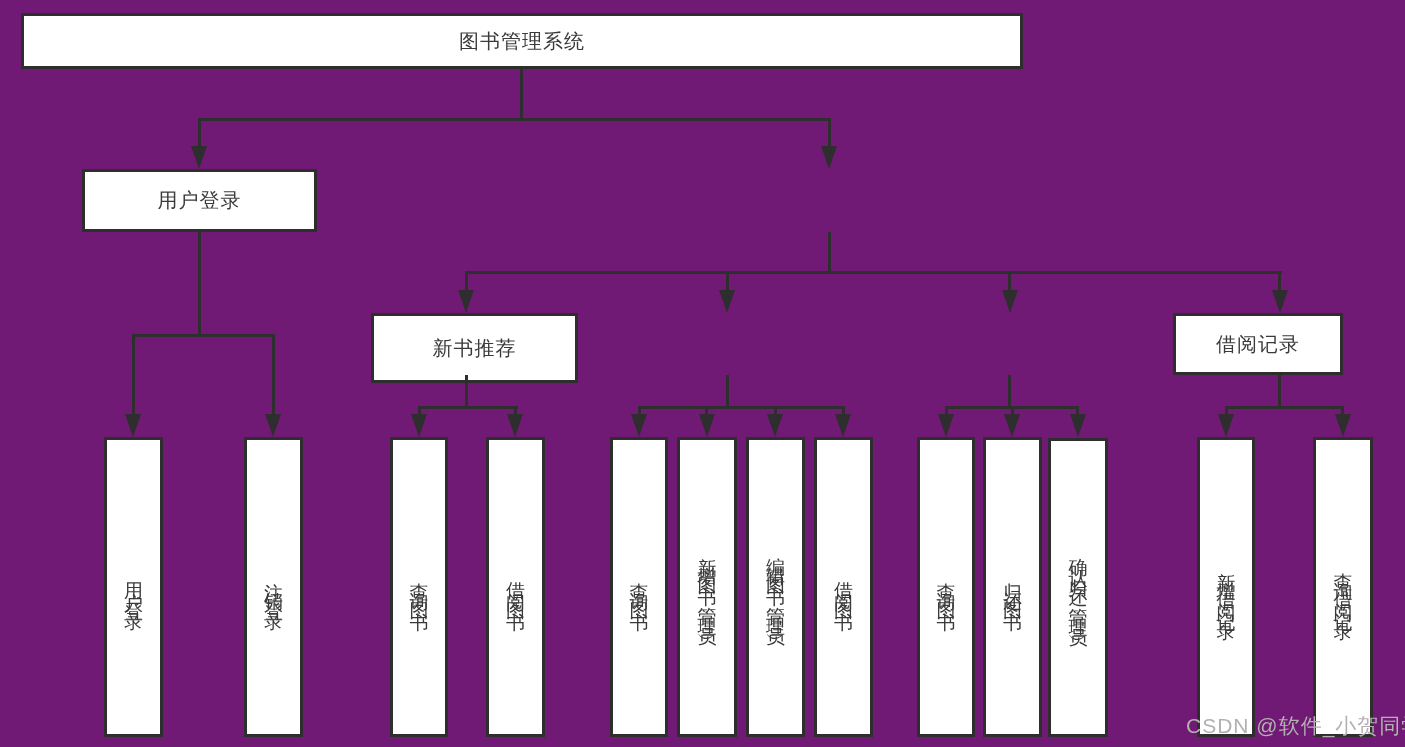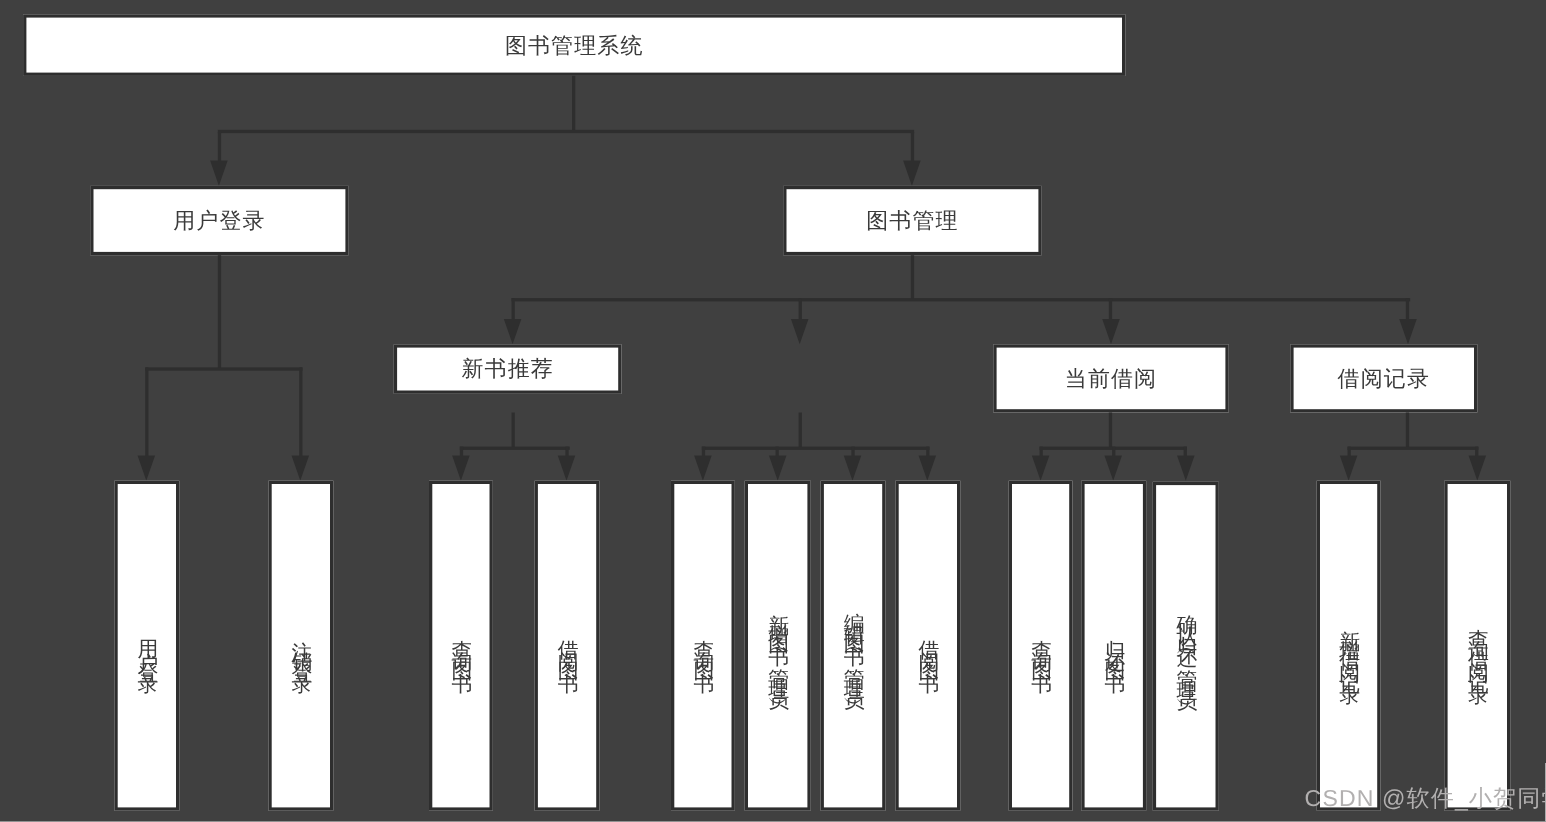--- a/index.html
+++ b/index.html
@@ -1,19 +1,19 @@
 <!DOCTYPE html>
 <html><head>
 <meta charset="utf-8">
 <style>
   html,body{margin:0;padding:0;background:#ffffff;}
   #stage{
     position:relative;
     width:1405px;height:747px;
-    background:#404040;
+    background:#701a75;
     font-family:"Liberation Sans","DejaVu Sans",sans-serif;
     overflow:hidden;
   }
   .box{
     position:absolute;
     box-sizing:border-box;
     border:3px solid #2e2e2e;
     background:#ffffff;
     display:flex;align-items:center;justify-content:center;
     color:#3a3a3a;
@@ -57,47 +57,41 @@
   <div class="vline" style="left:520px;top:69px;height:51px"></div>
   <div class="hline" style="left:198px;top:118px;width:633px"></div>
   <div class="vline" style="left:198px;top:120px;height:27px"></div>
   <div class="arrow" style="left:191px;top:146px"></div>
   <div class="vline" style="left:828px;top:120px;height:27px"></div>
   <div class="arrow" style="left:821px;top:146px"></div>
 
   <div class="box" style="left:82px;top:169px;width:235px;height:63px">
     <span class="hlabel">用户登录</span>
   </div>
-  <div class="box" style="left:712px;top:169px;width:235px;height:63px">
-    <span class="hlabel">图书管理</span>
-  </div>
 
   <div class="vline" style="left:198px;top:232px;height:104px"></div>
   <div class="hline" style="left:132px;top:334px;width:143px"></div>
   <div class="vline" style="left:132px;top:334px;height:81px"></div>
   <div class="arrow" style="left:125px;top:414px"></div>
   <div class="vline" style="left:272px;top:334px;height:81px"></div>
   <div class="arrow" style="left:265px;top:414px"></div>
 
   <div class="vline" style="left:828px;top:232px;height:41px"></div>
   <div class="hline" style="left:465px;top:271px;width:817px"></div>
   <div class="vline" style="left:465px;top:271px;height:21px"></div>
   <div class="arrow" style="left:458px;top:290px"></div>
   <div class="vline" style="left:726px;top:271px;height:21px"></div>
   <div class="arrow" style="left:719px;top:290px"></div>
   <div class="vline" style="left:1008px;top:271px;height:21px"></div>
   <div class="arrow" style="left:1002px;top:290px"></div>
   <div class="vline" style="left:1278px;top:271px;height:21px"></div>
   <div class="arrow" style="left:1272px;top:290px"></div>
 
-  <div class="box" style="left:358px;top:313px;width:207px;height:45px">
+  <div class="box" style="left:371px;top:313px;width:207px;height:70px">
     <span class="hlabel">新书推荐</span>
-  </div>
-  <div class="box" style="left:903px;top:313px;width:214px;height:62px">
-    <span class="hlabel">当前借阅</span>
   </div>
   <div class="box" style="left:1173px;top:313px;width:170px;height:62px">
     <span class="hlabel">借阅记录</span>
   </div>
 
   <div class="vline" style="left:465px;top:375px;height:33px"></div>
   <div class="hline" style="left:418px;top:406px;width:100px"></div>
   <div class="vline" style="left:418px;top:406px;height:10px"></div>
   <div class="arrow" style="left:411px;top:414px"></div>
   <div class="vline" style="left:514px;top:406px;height:10px"></div>

